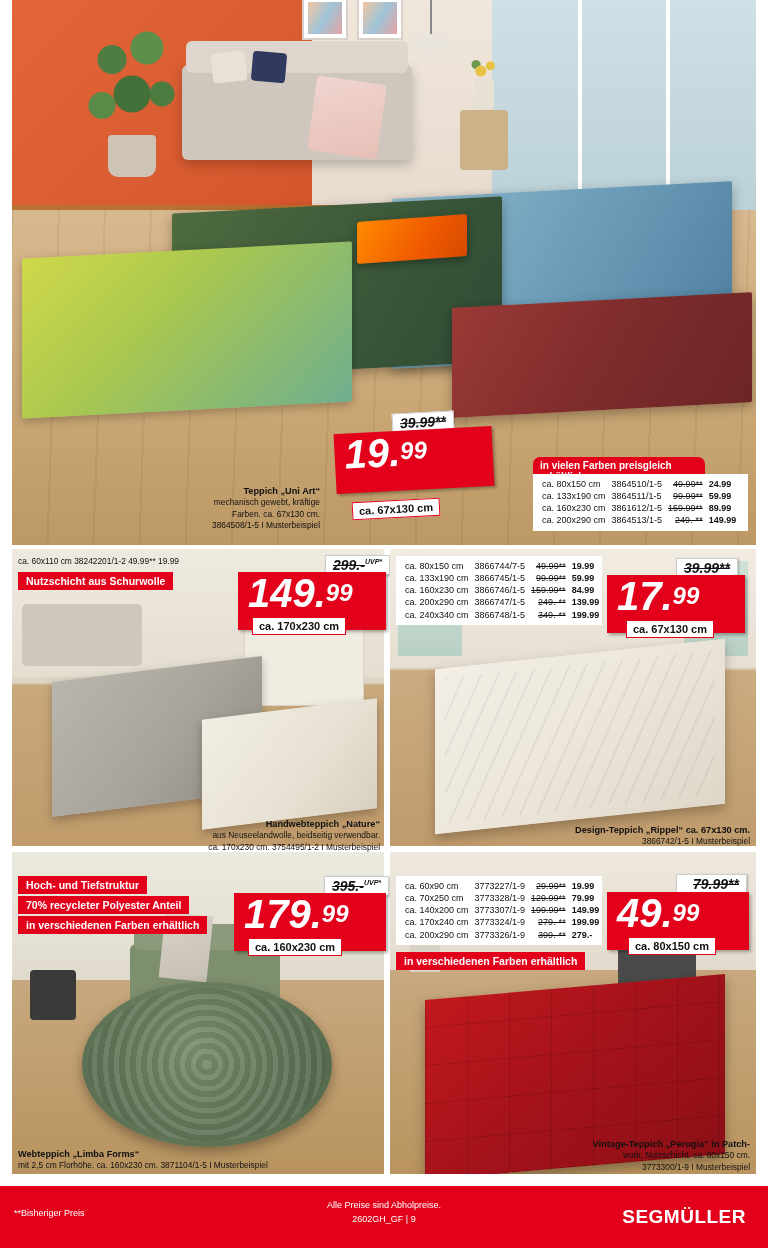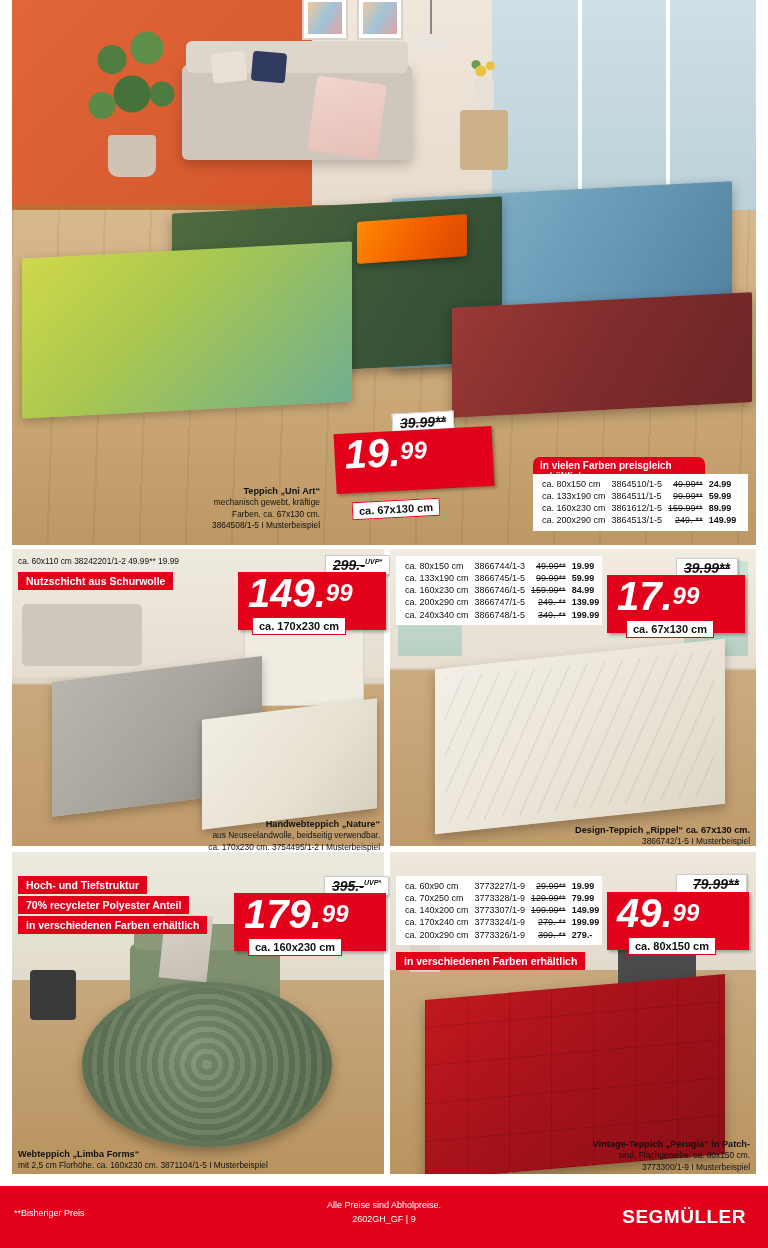--- a/index.html
+++ b/index.html
@@ -414,21 +414,21 @@
     <div style="position:absolute;left:8px;top:12px;width:64px;height:95px;background:linear-gradient(180deg,#cfe2d6,#b9d0c4);"></div>
     <div style="position:absolute;right:8px;top:12px;width:64px;height:95px;background:linear-gradient(180deg,#cfe2d6,#b9d0c4);"></div>
     <div class="rug-rippel"></div>
   </div>
 
   <div class="ptable" style="left:396px; top:556px; width:206px;">
     <table>
       <tbody>
         <tr>
           <td class="num">ca.    80x150 cm</td>
-          <td class="num">3866744/1-3</td>
+          <td class="num">3866744/7-5</td>
           <td class="old">49.99**</td>
           <td class="new">19.99</td>
         </tr>
         <tr>
           <td class="num">ca.  133x190 cm</td>
           <td class="num">3866745/1-5</td>
           <td class="old">99.99**</td>
           <td class="new">59.99</td>
         </tr>
         <tr>
@@ -558,21 +558,21 @@
     <div class="main">
       <span class="int">49.</span><span class="cent">99</span>
     </div>
     <div style="height:14px"></div>
   </div>
   <div class="sizeflag" style="left:628px; top:937px;">
     <span>ca. 80x150 cm</span>
   </div>
   <div class="caption" style="left:520px; top:1138px; width:230px;">
     <div class="t">Vintage-Teppich „Perugia“ in Patch-</div>
-    <div>sind, Flachgewebe. ca. 80x150 cm.</div>
+    <div>work, Nutzschicht. ca. 80x150 cm.</div>
     <div>3773300/1-9  I Musterbeispiel</div>
   </div>
 
   <div class="footer-topline"></div>
   <div class="footer">
     <div class="fineprint">**Bisheriger Preis</div>
     <div class="center">
       <div>Alle Preise sind Abholpreise.</div>
       <div class="l2">2602GH_GF | 9</div>
     </div>

